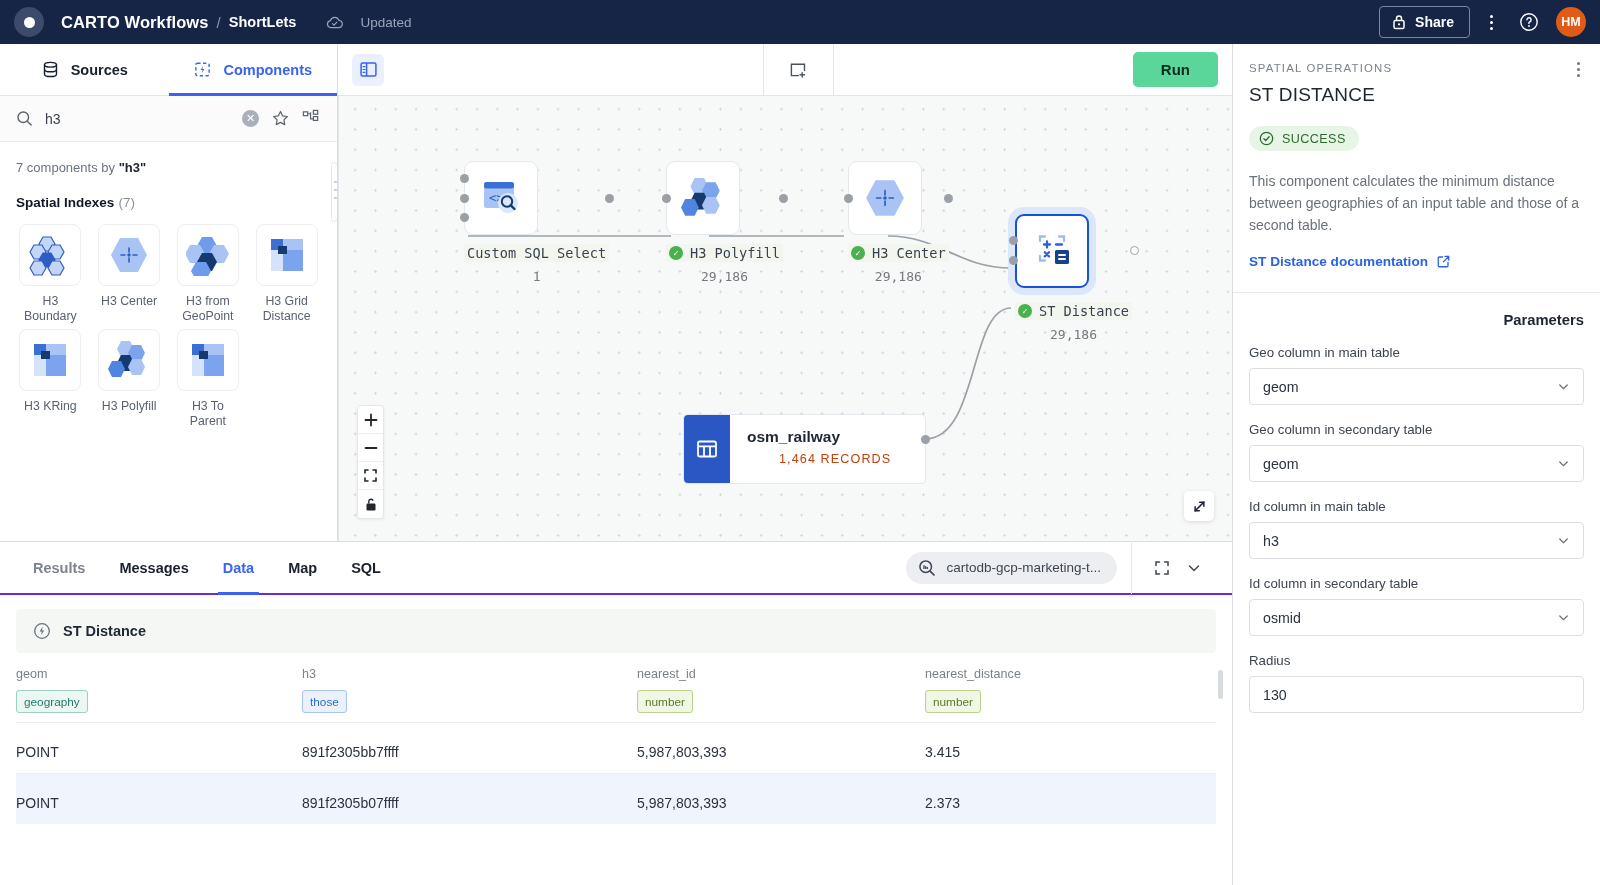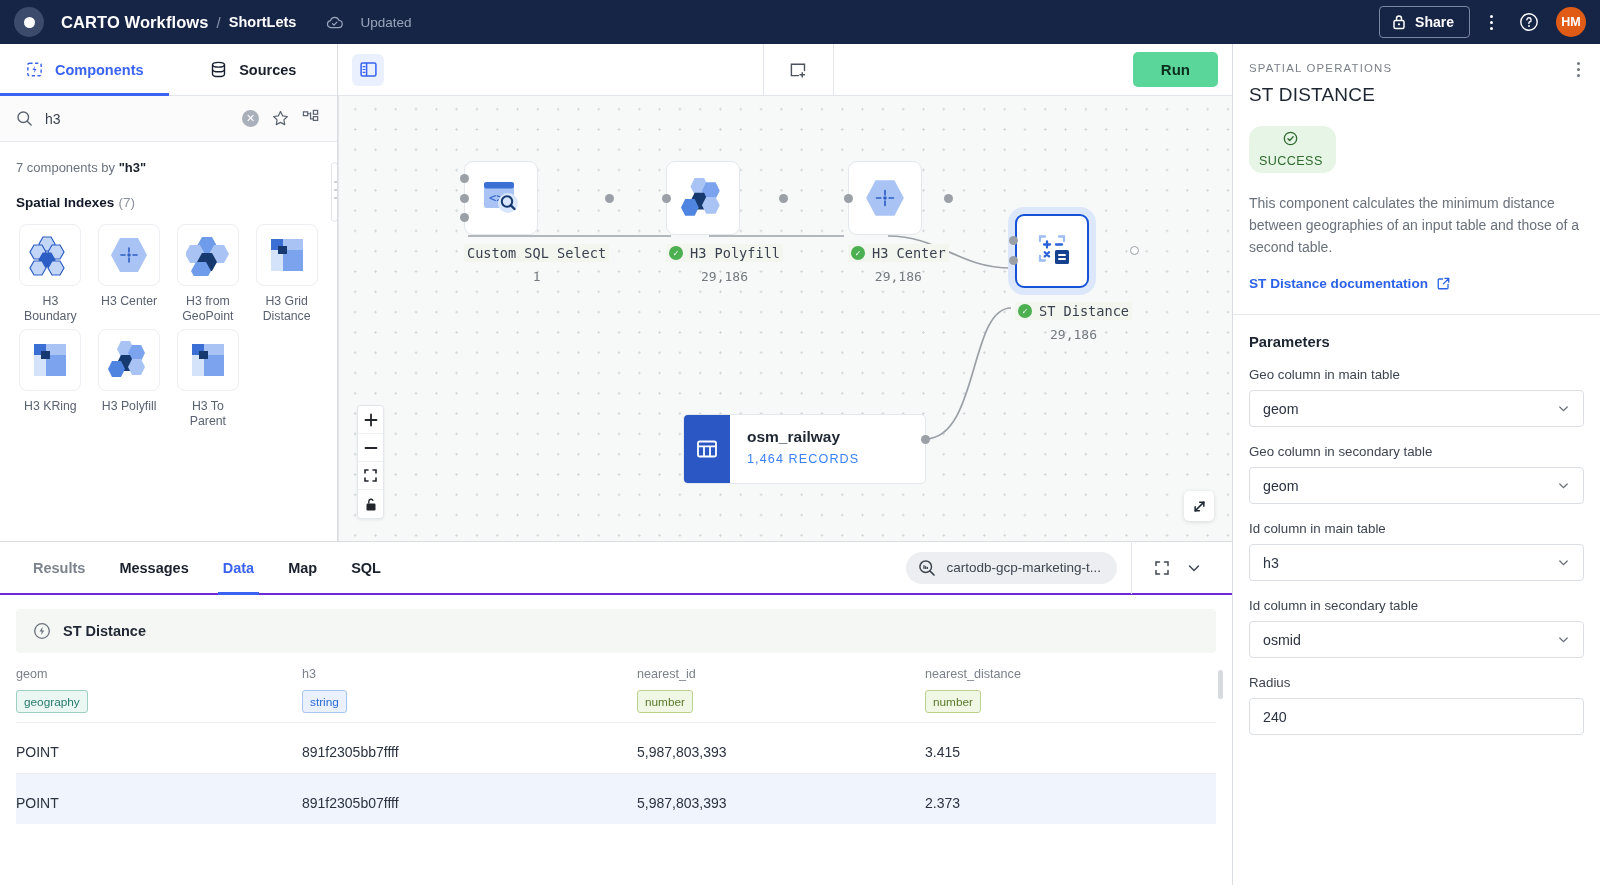--- a/index.html
+++ b/index.html
@@ -96,21 +96,21 @@
                 font-family:"DejaVu Sans Mono",monospace;}
   .chk { width:14px; height:14px; border-radius:50%; background:#4caf50; color:#fff; font-size:9px;
          display:inline-flex; align-items:center; justify-content:center; flex:none;}
   .port { position:absolute; width:9px; height:9px; border-radius:50%; background:#9aa0a6; }
   .port.out-hollow { background:#fff; border:1.5px solid #9aa0a6; }
   .src-node { position:absolute; width:243px; height:70px; border-radius:5px; background:#fff;
               border:1px solid #e4e7ec; display:flex; overflow:hidden; cursor:pointer; }
   .src-ic { width:46px; background:#2b57c4; display:flex; align-items:center; justify-content:center; flex:none;}
   .src-txt { padding:13px 0 0 17px; }
   .src-name { font-size:15.5px; font-weight:bold; color:#1f2733; }
-  .src-rec { font-size:12.6px; color:#3b82f6; letter-spacing:1.1px; margin-top:6px; }
+  .src-rec { font-size:12.6px; color:#c2410c; letter-spacing:1.1px; margin-top:6px;margin-left:32px; }
   .zoom-ctrl { position:absolute; left:18px; bottom:22px; width:27px; border-radius:4px; background:#fff;
                border:1px solid #e4e7ec; box-shadow:0 1px 3px rgba(0,0,0,.07); }
   .zc { height:28px; display:flex; align-items:center; justify-content:center; cursor:pointer;
         border-bottom:1px solid #edeff2; font-size:16px; color:#333;}
   .zc:last-child { border-bottom:none; }
   .expand-fab { position:absolute; right:18px; bottom:20px; width:30px; height:30px; border-radius:5px;
                 background:#fff; box-shadow:0 1px 4px rgba(0,0,0,.13); display:flex; align-items:center;
                 justify-content:center; cursor:pointer; }
 
   
@@ -145,26 +145,26 @@
 
   
   .right { position:absolute; top:44px; left:1232px; width:368px; height:841px; background:#fff;
            border-left:1px solid #d9dde3; }
   .rp-pad { padding:18px 16px 0 16px; }
   .rp-eyebrow { font-size:11.4px; letter-spacing:1.2px; color:#7b818a; }
   .rp-title { font-size:19px; color:#1d2531; margin-top:10px; letter-spacing:.2px;}
   .rp-kebab { position:absolute; right:20px; top:18px; display:flex; flex-direction:column; gap:3px; cursor:pointer;}
   .rp-kebab i { width:3px; height:3px; border-radius:50%; background:#6f7680; display:block;}
   .badge-success { display:inline-flex; align-items:center; gap:8px; background:#e7f5e6; color:#2f6a2f;
-                   border-radius:13px; padding:5px 13px 5px 10px; font-size:12.6px; letter-spacing:.4px; margin-top:20px;flex-direction:column;}
+                   border-radius:13px; padding:5px 13px 5px 10px; font-size:12.6px; letter-spacing:.4px; margin-top:20px;}
   .rp-desc { margin-top:19px; font-size:14px; line-height:1.58; color:#6a717b; }
   .rp-link { margin-top:18px; display:inline-flex; align-items:center; gap:8px; color:#2b62e8; font-size:13.6px;
              font-weight:bold; cursor:pointer; }
   .rp-div { height:1px; background:#e4e7ec; margin:22px 0 0 0; }
-  .rp-params { font-size:14.8px; font-weight:bold; color:#1d2531; margin:19px 0 0 0;}
+  .rp-params { font-size:14.8px; font-weight:bold; color:#1d2531; margin:19px 0 0 0;text-align:right;}
   .field { margin-top:17px; }
   .field-lb { font-size:13.3px; color:#3d4450; margin-bottom:8px; }
   .field-ctl { height:37px; border:1px solid #dbdfe4; border-radius:4px; display:flex; align-items:center;
                padding:0 13px; font-size:14.2px; color:#2b3240; cursor:pointer; background:#fff;}
   .field-ctl .chev { margin-left:auto; color:#6a717b; }
   .field-ctl.plain { cursor:text; }
 
   svg { display:block; }
 </style>
 </head>
@@ -214,38 +214,38 @@
               <circle cx="10" cy="14" r=".95" fill="#fff"></circle>
             </svg>
         </span>
       </div>
       <div class="avatar">HM</div>
     </div>
   </div>
 
   <div class="left">
     <div class="ltabs">
-      <div class="ltab active">
-        <span>
-          <svg width="19" height="19" viewBox="0 0 20 20">
-              <rect x="3" y="3.5" width="14" height="13" rx="1.6" fill="none" stroke="#3963f0" stroke-width="1.5" stroke-dasharray="3.4 2.6"></rect>
-              <path d="M10.6 6.3L7.9 10.4h2.2l-.8 3.3 2.8-4.2h-2.2z" fill="#3963f0"></path>
-            </svg>
-        </span>
-        <span>Components</span>
-      </div>
       <div class="ltab">
         <span>
           <svg width="19" height="19" viewBox="0 0 20 20">
               <ellipse cx="10" cy="5" rx="6.3" ry="2.5" fill="none" stroke="#16202e" stroke-width="1.5"></ellipse>
               <path d="M3.7 5v4.9c0 1.4 2.8 2.5 6.3 2.5s6.3-1.1 6.3-2.5V5" fill="none" stroke="#16202e" stroke-width="1.5"></path>
               <path d="M3.7 10v4.9c0 1.4 2.8 2.5 6.3 2.5s6.3-1.1 6.3-2.5V10" fill="none" stroke="#16202e" stroke-width="1.5"></path>
             </svg>
         </span>
         <span>Sources</span>
+      </div>
+      <div class="ltab active">
+        <span>
+          <svg width="19" height="19" viewBox="0 0 20 20">
+              <rect x="3" y="3.5" width="14" height="13" rx="1.6" fill="none" stroke="#3963f0" stroke-width="1.5" stroke-dasharray="3.4 2.6"></rect>
+              <path d="M10.6 6.3L7.9 10.4h2.2l-.8 3.3 2.8-4.2h-2.2z" fill="#3963f0"></path>
+            </svg>
+        </span>
+        <span>Components</span>
       </div>
     </div>
 
     <div class="search-row">
       <span>
         <svg width="17" height="17" viewBox="0 0 18 18">
             <circle cx="7.7" cy="7.7" r="5.6" fill="none" stroke="#5c6470" stroke-width="1.5"></circle>
             <path d="M11.9 11.9L16 16" stroke="#5c6470" stroke-width="1.5" stroke-linecap="round"></path>
           </svg>
       </span>
@@ -602,21 +602,21 @@
     </div>
 
     <div class="tbl">
       <div class="tbl-head">
         <div class="th" style="width:286px;">
           <div class="th-name">geom</div>
           <span class="chip geography">geography</span>
         </div>
         <div class="th" style="width:335px;">
           <div class="th-name">h3</div>
-          <span class="chip string">string</span>
+          <span class="chip string">those</span>
         </div>
         <div class="th" style="width:288px;">
           <div class="th-name">nearest_id</div>
           <span class="chip number">number</span>
         </div>
         <div class="th" style="width:260px;">
           <div class="th-name">nearest_distance</div>
           <span class="chip number">number</span>
         </div>
       </div>
@@ -718,20 +718,20 @@
             <svg width="13" height="13" viewBox="0 0 14 14">
                 <path d="M3 5.3L7 9.3l4-4" fill="none" stroke="#6a717b" stroke-width="1.4" stroke-linecap="round"></path>
               </svg>
           </span>
         </div>
       </div>
 
       <div class="field">
         <div class="field-lb">Radius</div>
         <div class="field-ctl plain">
-          <span>240</span>
+          <span>130</span>
         </div>
       </div>
 
     </div>
   </div>
 
 </div>
 
 </body></html>

